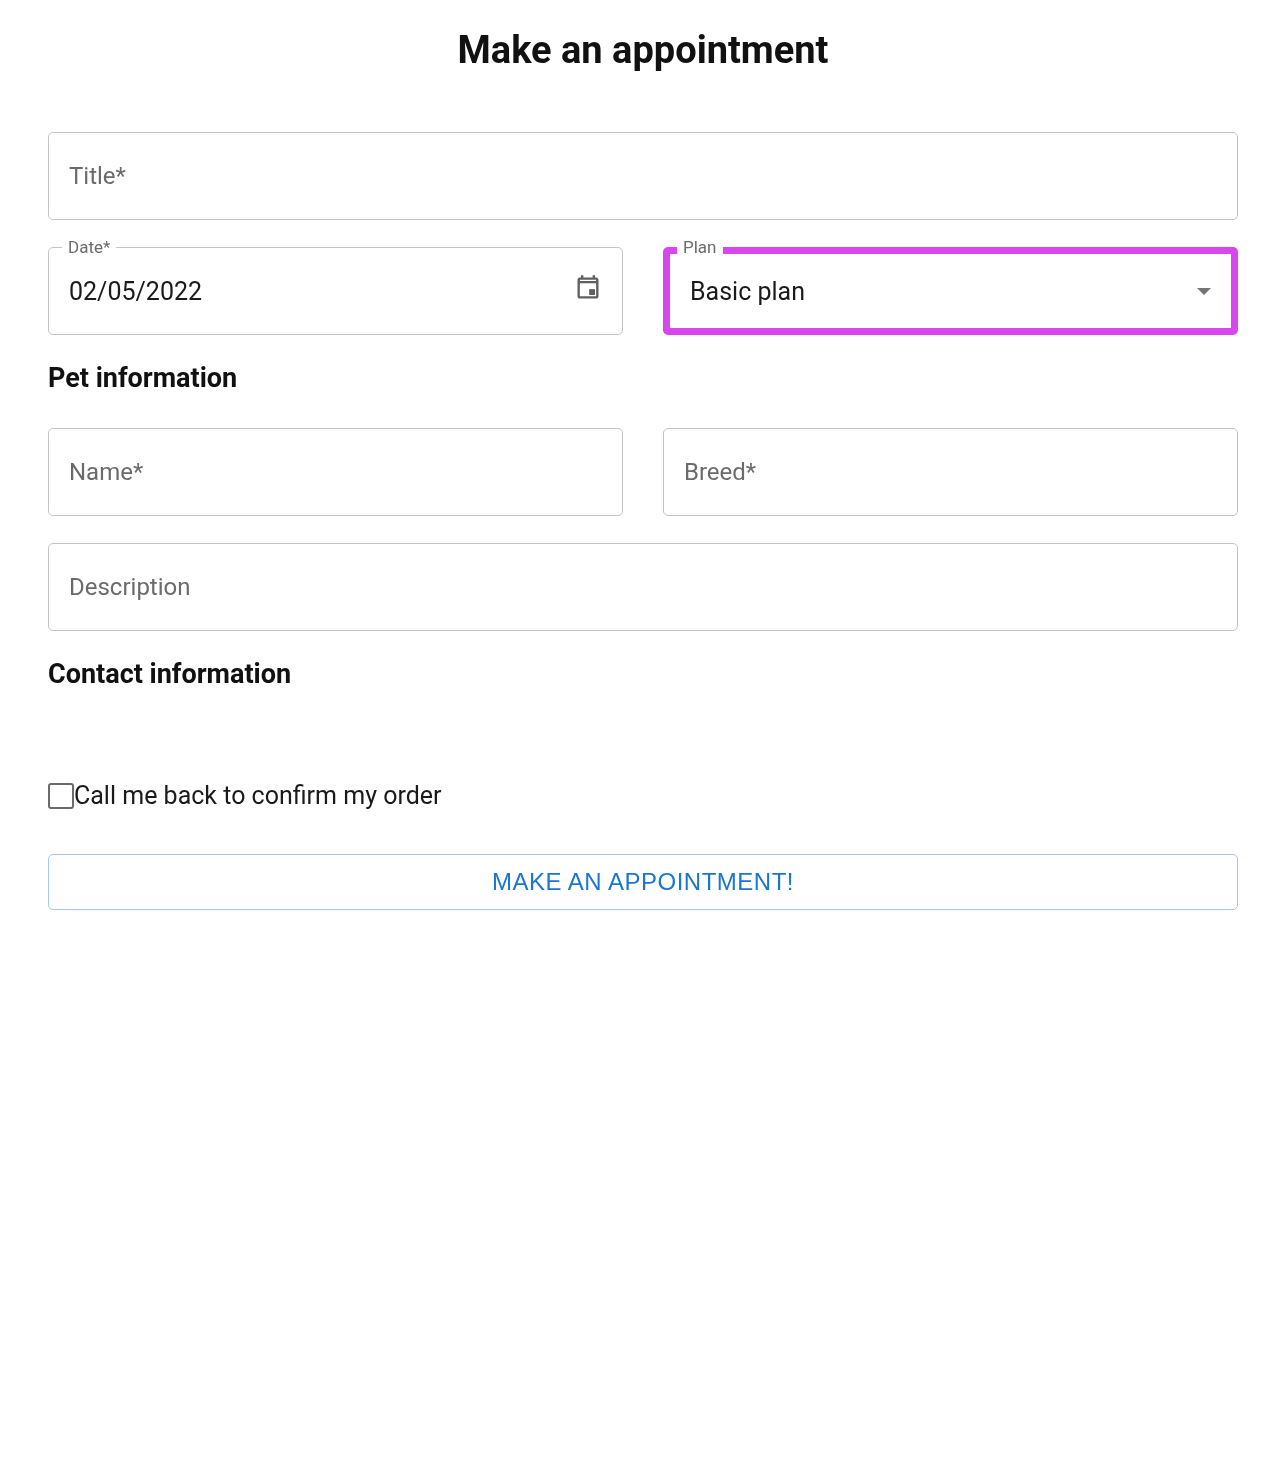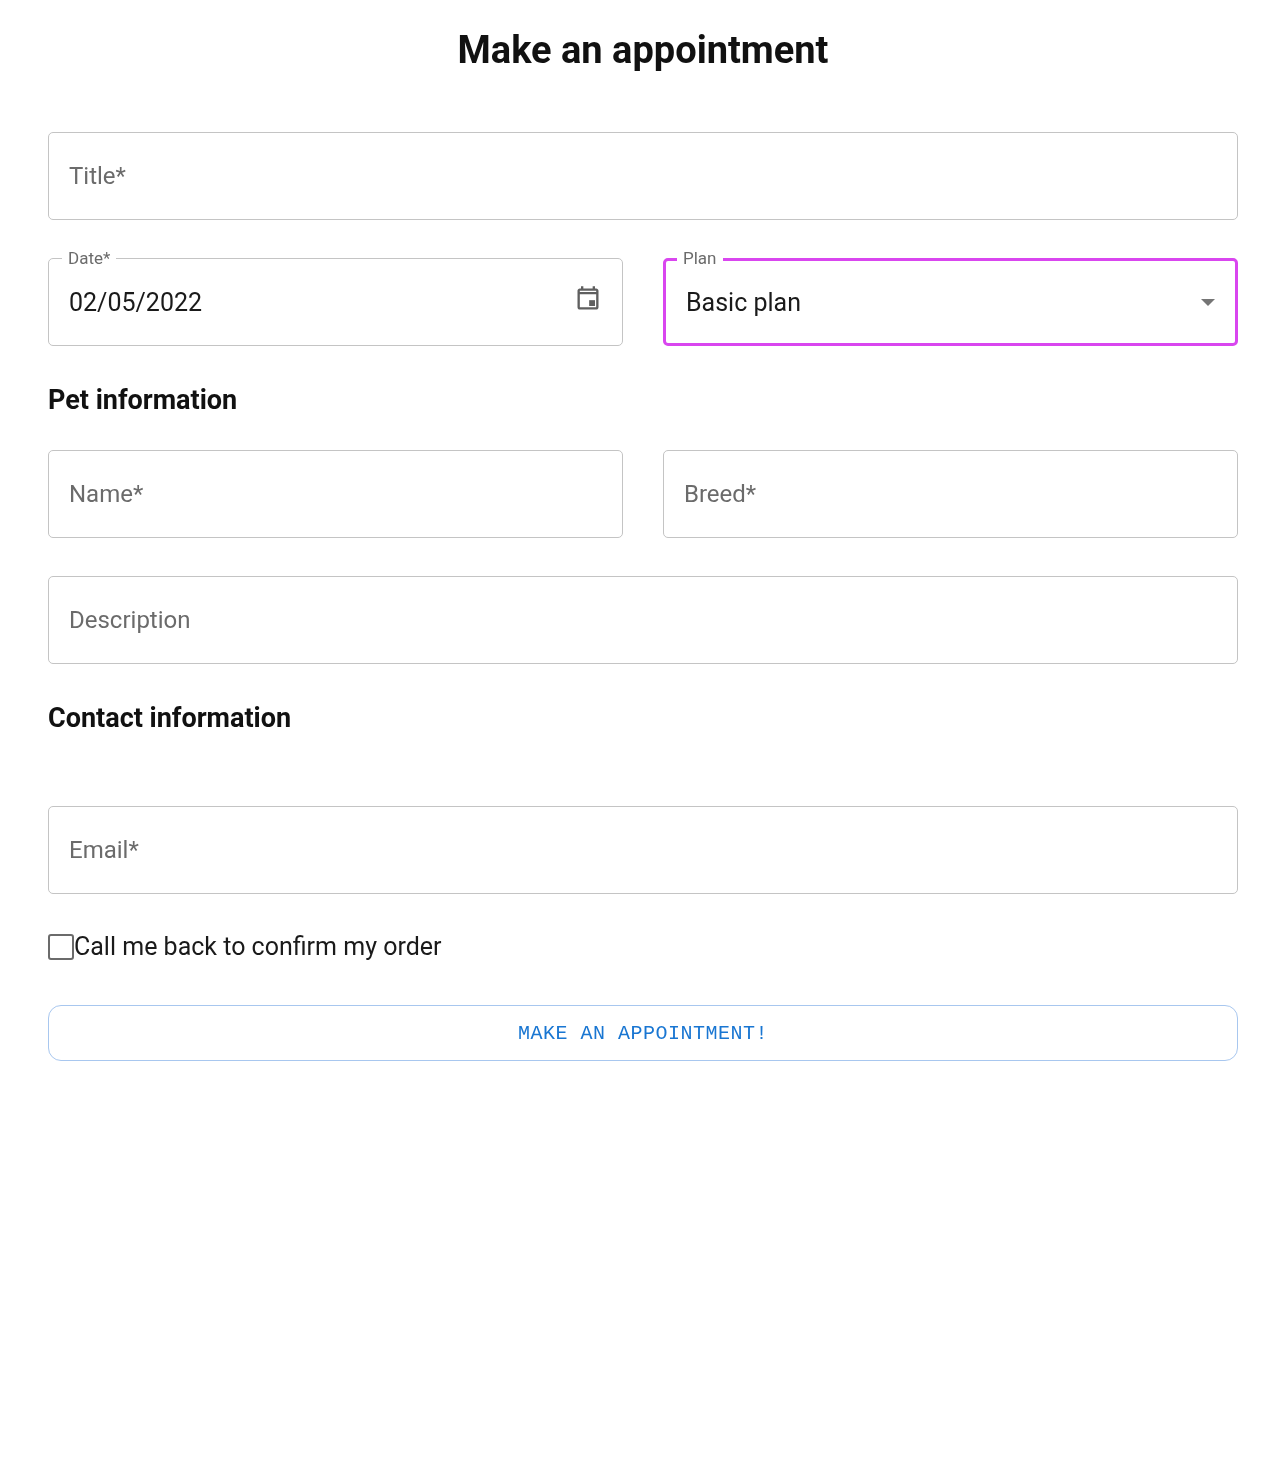--- a/index.html
+++ b/index.html
@@ -17,21 +17,21 @@
       font-size: 38px;
       font-weight: 700;
       text-align: center;
       color: #111;
       margin-bottom: 60px;
       margin-top: 8px;
     }
     .form-row {
       display: flex;
       gap: 40px;
-      margin-bottom: 38px;
+      margin-bottom: 27px;
     }
     .field-wrapper {
       position: relative;
       flex: 1;
     }
     .field-wrapper.full {
       width: 100%;
     }
     .text-input {
       width: 100%;
@@ -76,21 +76,21 @@
       color: #1a1a1a;
     }
     .calendar-icon {
       width: 28px;
       height: 28px;
       fill: #5f5f5f;
     }
     .select-input {
       width: 100%;
       height: 88px;
-      border: 3px solid #d946ef;
+      border: 7px solid #d946ef;
       border-radius: 5px;
       padding: 0 20px;
       font-size: 25px;
       color: #1a1a1a;
       display: flex;
       align-items: center;
       justify-content: space-between;
       background: #fff;
       cursor: pointer;
     }
@@ -123,29 +123,29 @@
       flex-shrink: 0;
     }
     .checkbox-label {
       font-size: 25px;
       color: #1a1a1a;
     }
     .submit-button {
       width: 100%;
       height: 56px;
       border: 1px solid #a8c7ef;
-      border-radius: 13px;
+      border-radius: 5px;
       background: #fff;
       color: #1976d2;
-      font-size: 20px;
+      font-size: 24px;
       font-weight: 500;
       letter-spacing: 0.5px;
       text-transform: uppercase;
       cursor: pointer;
-      font-family: Liberation Mono, monospace;
+      font-family: Liberation Sans, sans-serif;
       display: flex;
       align-items: center;
       justify-content: center;
     }
   </style>
 </head>
 <body>
 
 <h1 class="page-title">Make an appointment</h1>
 
@@ -193,23 +193,20 @@
     <input type="text" class="text-input" placeholder="Description" style="">
   </div>
 </div>
 
 <h2 class="section-heading">Contact information</h2>
 
 <div class="form-row">
 </div>
 
 <div class="form-row">
-  <div class="field-wrapper">
-    <input type="text" class="text-input" placeholder="Email*" style="">
-  </div>
 </div>
 
 <div class="checkbox-row">
   <div class="checkbox"></div>
   <span class="checkbox-label">Call me back to confirm my order</span>
 </div>
 
 <button class="submit-button">MAKE AN APPOINTMENT!</button>
 
 </body></html>

